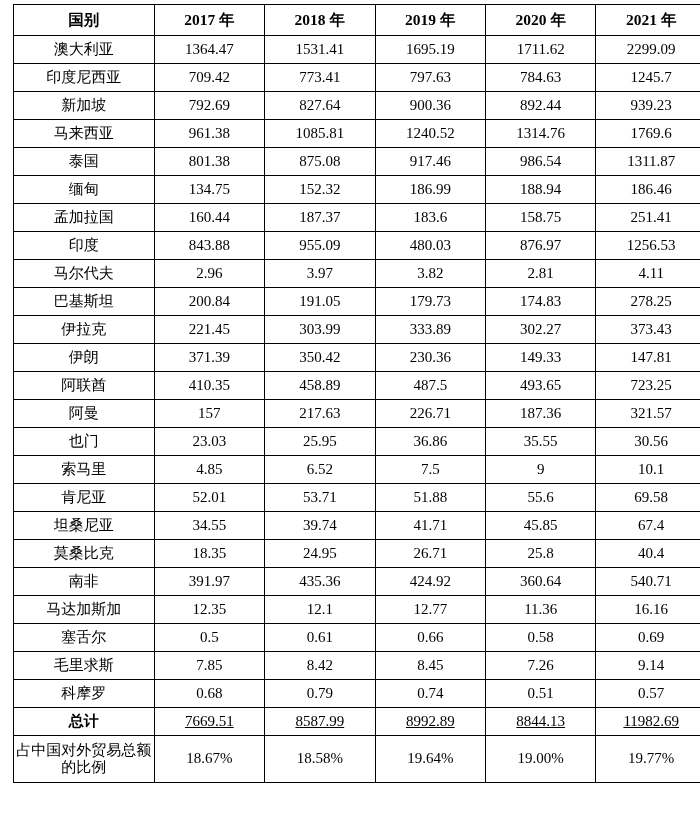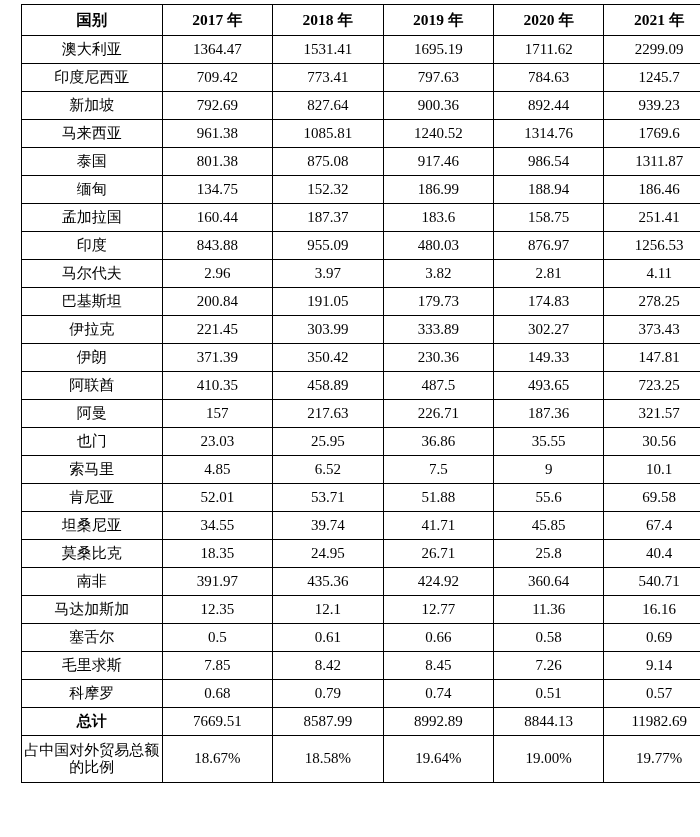--- a/index.html
+++ b/index.html
@@ -11,21 +11,21 @@
     width: 700px;
     height: 837px;
     font-family: "Liberation Serif", "DejaVu Serif", serif;
     color: #000000;
     overflow: hidden;
   }
   .sheet {
     width: 700px;
     height: 837px;
     box-sizing: border-box;
-    padding: 4px 3px 3px 21px;
+    padding: 4px 3px 3px 13px;
   }
   table.data-table {
     width: 694px;
     border-collapse: collapse;
     table-layout: fixed;
   }
   table.data-table td,
   table.data-table th {
     border: 1px solid #000000;
     text-align: center;
@@ -50,20 +50,21 @@
   td.num-cell {
     font-family: "Liberation Serif", "DejaVu Serif", serif;
     font-size: 15px;
   }
   tr.total-row td.country-cell,
   tr.total-row td.num-cell {
     font-weight: bold;
   }
   tr.total-row td.num-cell {
     font-weight: normal;
+    text-decoration: underline;
   }
   tr.ratio-row td {
     height: 46px;
   }
   td.ratio-label {
     font-weight: bold;
     font-size: 15.5px;
     line-height: 1.25;
     padding: 0 4px;
   }

